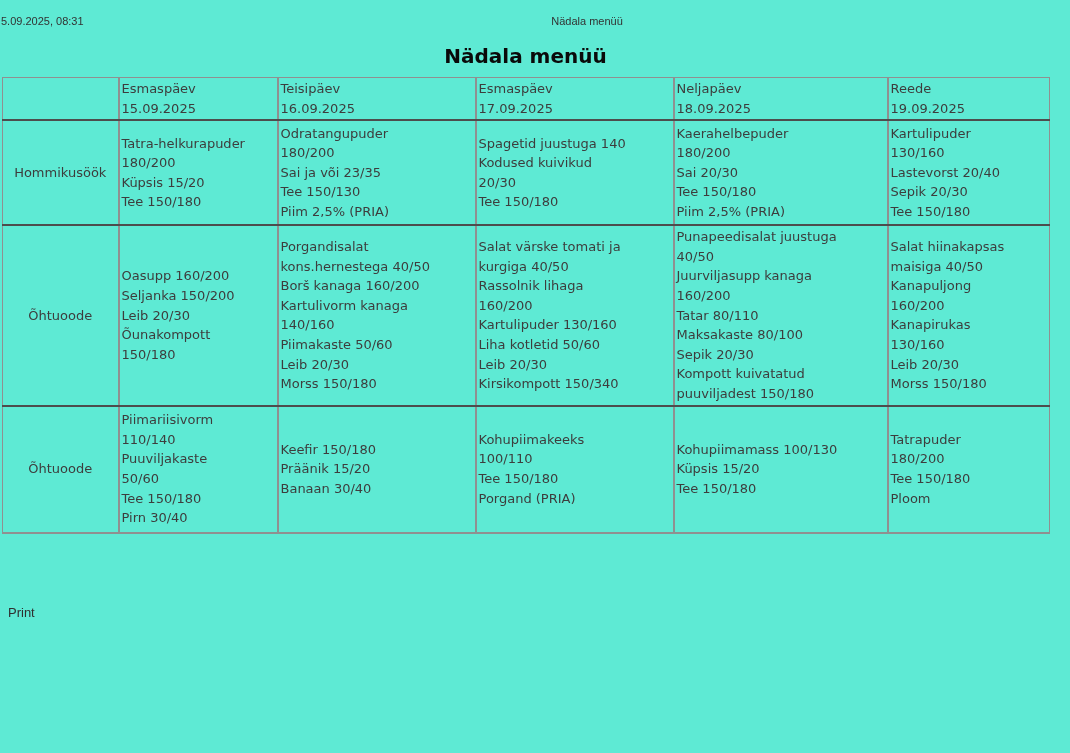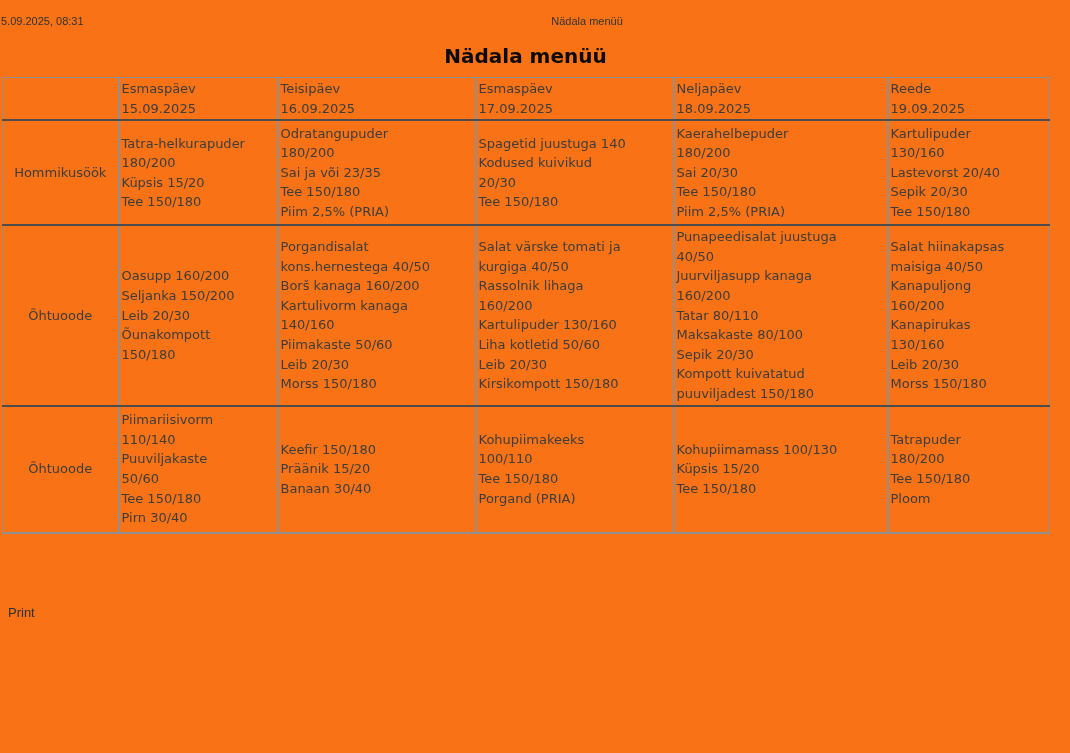--- a/index.html
+++ b/index.html
@@ -6,21 +6,21 @@
     --border-dark: #4d4d4d;
     --border-light: #909090;
     --text: #3d3d3d;
   }
   * { box-sizing: border-box; }
   html, body { margin: 0; padding: 0; background: #fff; }
   .page {
     position: relative;
     width: 1070px;
     height: 753px;
-    background: #f97316;
+    background: #5eead4;
     overflow: hidden;
     font-family: "DejaVu Sans", sans-serif;
   }
   .print-header-text {
     position: absolute;
     top: 15px;
     font-family: "Liberation Sans", sans-serif;
     font-size: 11px;
     color: #333333;
     white-space: nowrap;
@@ -144,21 +144,21 @@
         <td>
             <div class="cell-text">Tatra-helkurapuder
 180/200
 Küpsis 15/20
 Tee 150/180</div>
           </td>
         <td>
             <div class="cell-text">Odratangupuder
 180/200
 Sai ja või 23/35
-Tee 150/180
+Tee 150/130
 Piim 2,5% (PRIA)</div>
           </td>
         <td>
             <div class="cell-text">Spagetid juustuga 140
 Kodused kuivikud
 20/30
 Tee 150/180</div>
           </td>
         <td>
             <div class="cell-text">Kaerahelbepuder
@@ -195,21 +195,21 @@
 Morss 150/180</div>
           </td>
         <td>
             <div class="cell-text">Salat värske tomati ja
 kurgiga 40/50
 Rassolnik lihaga
 160/200
 Kartulipuder 130/160
 Liha kotletid 50/60
 Leib 20/30
-Kirsikompott 150/180</div>
+Kirsikompott 150/340</div>
           </td>
         <td>
             <div class="cell-text">Punapeedisalat juustuga
 40/50
 Juurviljasupp kanaga
 160/200
 Tatar 80/110
 Maksakaste 80/100
 Sepik 20/30
 Kompott kuivatatud

